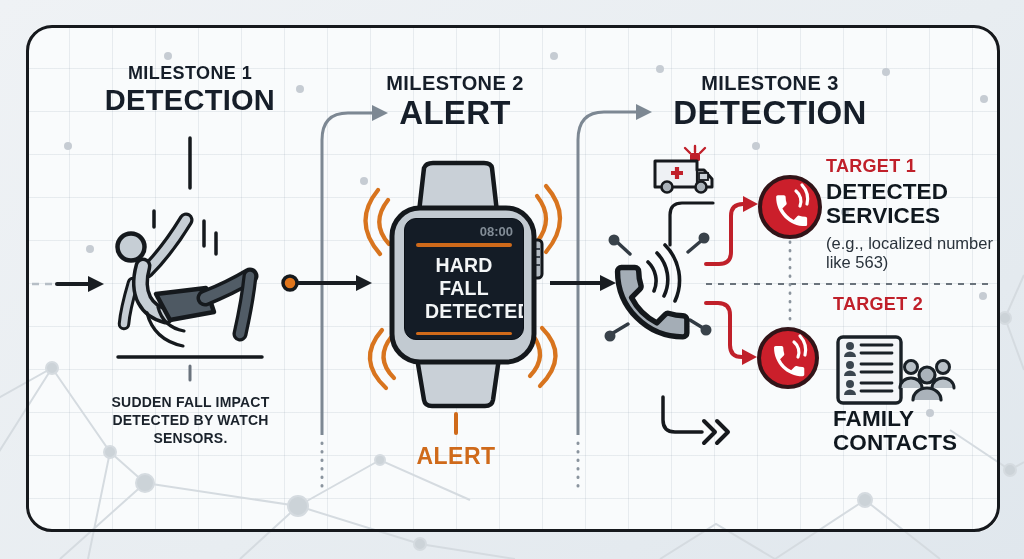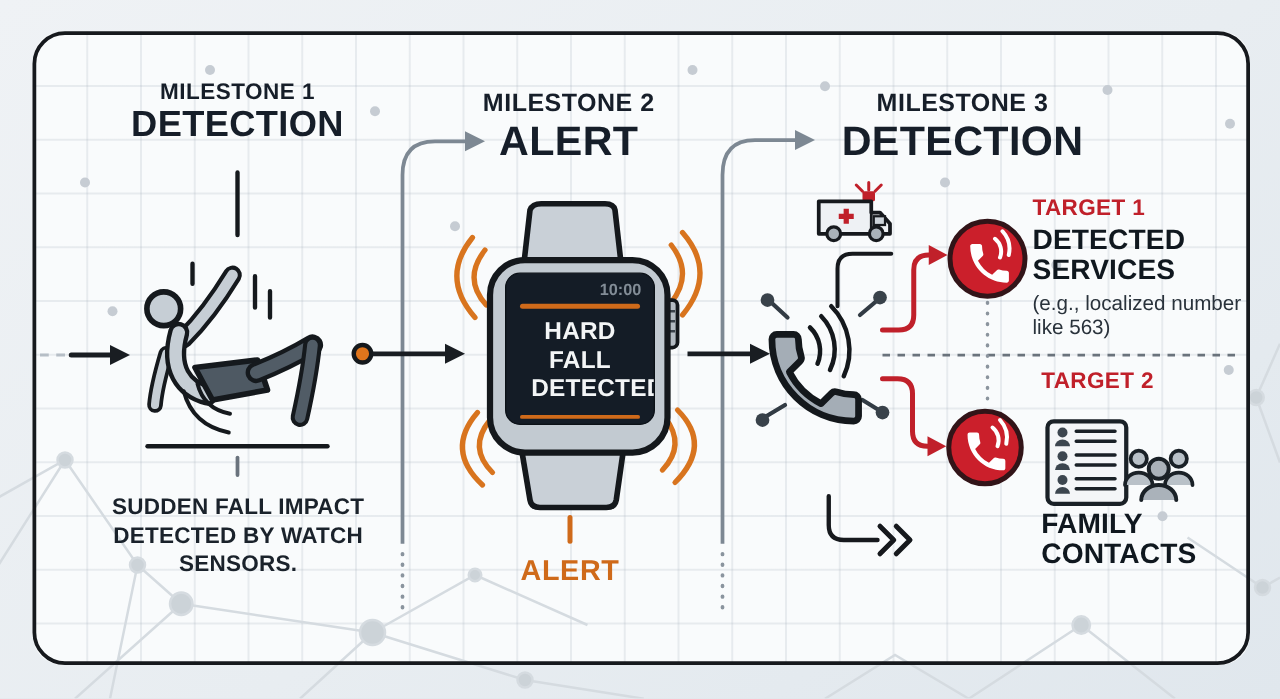--- a/index.html
+++ b/index.html
@@ -22,21 +22,21 @@
     border:3.5px solid #16191d;box-sizing:border-box;pointer-events:none;
   }
   svg.overlay{position:absolute;left:0;top:0;width:1024px;height:559px;}
   .txt{position:absolute;}
   .ms-header{text-align:center;color:#161e29;}
   .kicker{font-weight:bold;letter-spacing:.4px;}
   .ms-title{font-weight:bold;letter-spacing:.3px;margin-top:1px;line-height:1.05;}
   .k1{font-size:18px;} .t1{font-size:29px;}
   .k2,.k3{font-size:20px;} .t2,.t3{font-size:33px;}
   .caption1{
-    text-align:center;font-weight:bold;font-size:18px;line-height:1.28;color:#1a222b;letter-spacing:.2px;
+    text-align:center;font-weight:bold;font-size:14px;line-height:1.28;color:#1a222b;letter-spacing:.2px;
   }
   .watch-screen{
     left:404px;top:218px;width:120px;height:122px;background:#141c26;border-radius:12px;
     border:1px solid #0b1117;box-sizing:border-box;overflow:hidden;
   }
   .watch-time{font-size:13px;font-weight:600;color:#828c96;text-align:right;padding:5px 10px 0;}
   .watch-rule{height:3.5px;background:#cf6a1a;margin:4px 11px 0;border-radius:2px;}
   .watch-msg{
     margin-top:7px;padding:0 20px;color:#f3f5f6;font-weight:bold;font-size:19.5px;
     line-height:1.18;text-align:center;letter-spacing:.2px;
@@ -256,21 +256,21 @@
     <div class="ms-title t2">ALERT</div>
   </div>
   <div class="txt ms-header" style="left:645px;top:72px;width:250px">
     <div class="kicker k3">MILESTONE 3</div>
     <div class="ms-title t3">DETECTION</div>
   </div>
 
   <div class="txt caption1" style="left:83px;top:394px;width:215px">SUDDEN FALL IMPACT DETECTED BY WATCH SENSORS.</div>
 
   <div class="txt watch-screen">
-    <div class="watch-time">10:00</div>
+    <div class="watch-time">08:00</div>
     <div class="watch-rule"></div>
     <div class="watch-msg">HARD FALL DETECTED</div>
     <div class="watch-rule watch-rule2"></div>
   </div>
 
   <div class="txt alert-label">ALERT</div>
 
 
   <div class="txt target1">
     <div class="t-kicker">TARGET 1</div>

